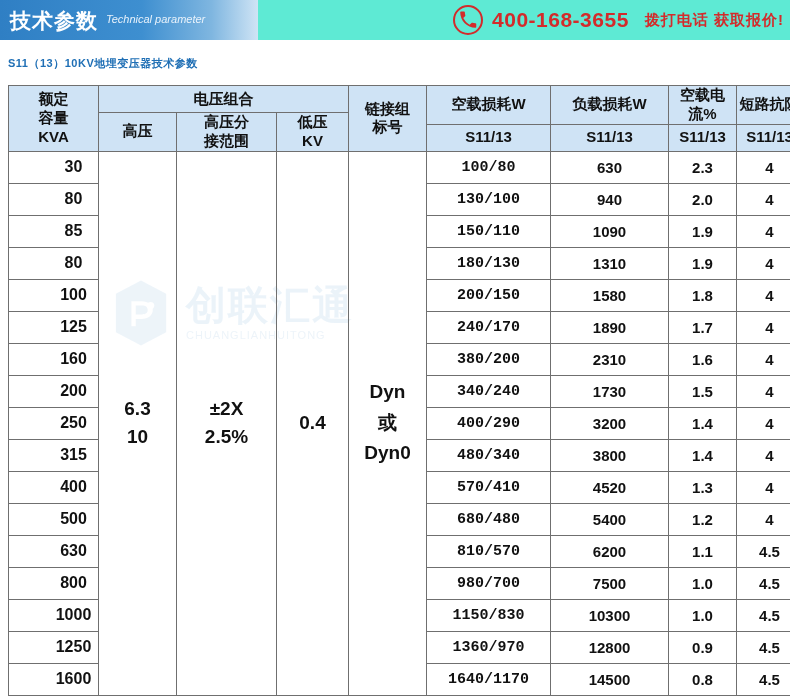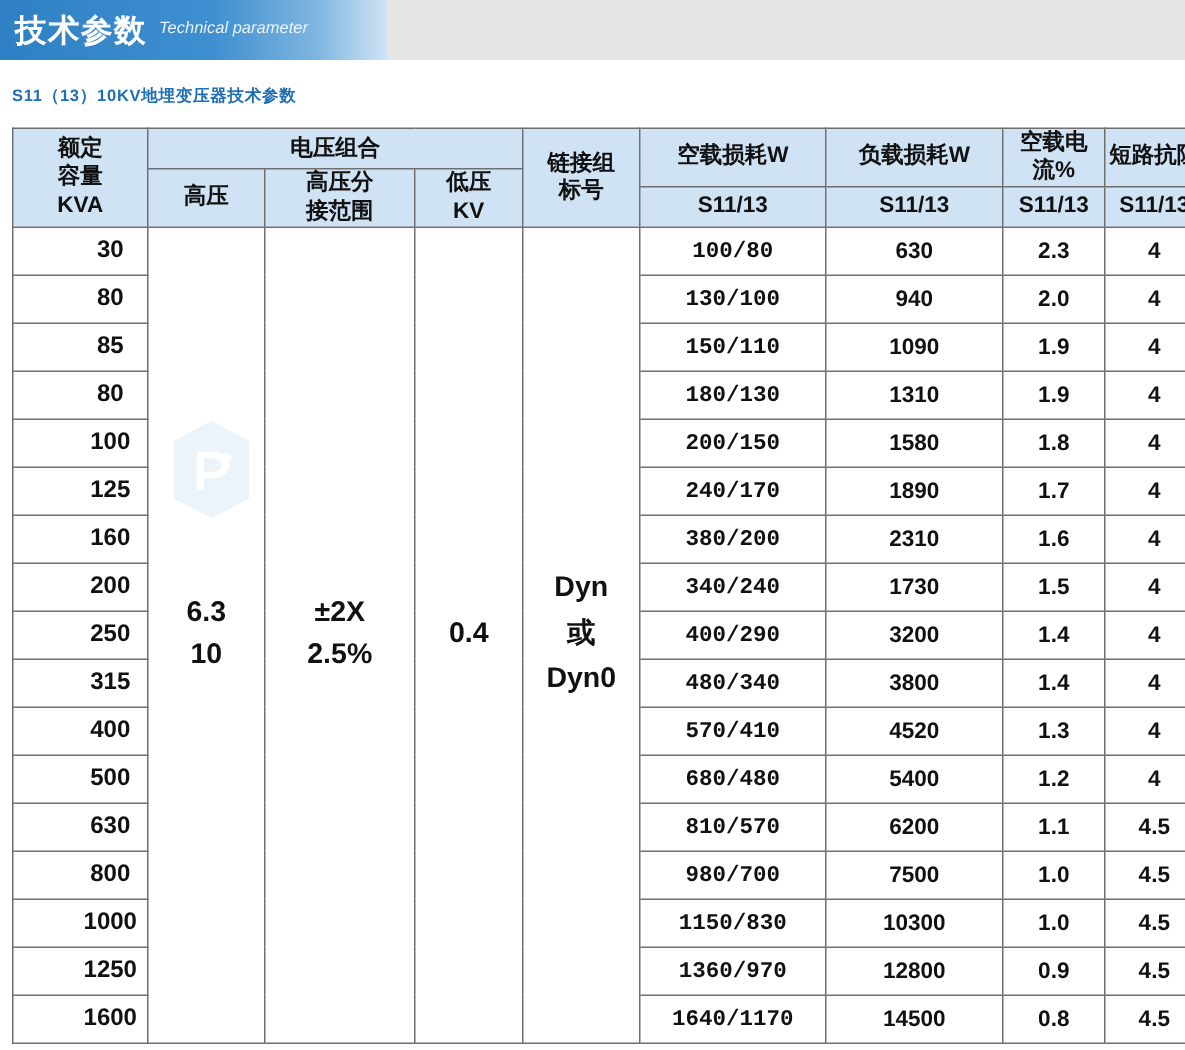--- a/index.html
+++ b/index.html
@@ -14,21 +14,21 @@
     color: #1a1a1a;
     position: relative;
     overflow: hidden;
   }
 
   
   .header {
     position: relative;
     height: 40px;
     width: 790px;
-    background: #e5e5e5;
+    background: #5eead4;
   }
   .header-left {
     position: absolute;
     left: 0;
     top: 0;
     width: 258px;
     height: 40px;
     background: linear-gradient(to right, #2f7fc4 0%, #3e8fd0 55%, #7fb6e0 82%, #cfe4f5 100%);
     display: flex;
     align-items: center;
@@ -171,32 +171,46 @@
   }
 </style>
 </head>
 <body>
 
 <div class="header">
   <div class="header-left">
     <span class="header-cn">技术参数</span>
     <span class="header-en">Technical parameter</span>
   </div>
+  <div class="header-right">
+    <span class="phone-icon">
+      <svg width="18" height="18" viewBox="0 0 24 24" aria-hidden="true">
+        <path fill="#d32b2b" d="M6.6 10.8c1.7 3.3 4.3 5.9 7.6 7.6l2.5-2.5c.3-.3.8-.4 1.2-.3 1.2.4 2.6.6 4 .6.6 0 1.1.5 1.1 1.1v4c0 .6-.5 1.1-1.1 1.1C10.9 22.4 1.6 13.1 1.6 1.7 1.6 1.1 2.1.6 2.7.6h4c.6 0 1.1.5 1.1 1.1 0 1.4.2 2.8.6 4 .1.4 0 .9-.3 1.2l-2.5 2.5z"></path>
+        <path fill="#d32b2b" d="M2 3.2h20v1.4H2z" opacity="0"></path>
+      </svg>
+    </span>
+    <span class="phone-number">400-168-3655</span>
+    <span class="cta-text">拨打电话 获取报价!</span>
+  </div>
 </div>
 
 <div class="doc-title">S11（13）10KV地埋变压器技术参数</div>
 
 <div class="table-wrap">
 
   <div class="watermark">
     <svg class="wm-logo" viewBox="0 0 100 100">
       <path fill="#dceaf5" d="M50 6 84 24v52L50 94 16 76V24z"></path>
       <path fill="#ffffff" d="M37 34h14c9 0 15 5 15 12s-6 12-15 12H43v10h-6V34zm6 6v12h8c5 0 8-2 8-6s-3-6-8-6h-8z"></path>
       <circle fill="#ffffff" cx="63" cy="40" r="5"></circle>
     </svg>
+    <div>
+      <div class="wm-text-cn">创联汇通</div>
+      <div class="wm-text-en">CHUANGLIANHUITONG</div>
+    </div>
   </div>
 
   <table class="spec">
     <colgroup>
       <col style="width:90px">
       <col style="width:78px">
       <col style="width:100px">
       <col style="width:72px">
       <col style="width:78px">
       <col style="width:124px">

